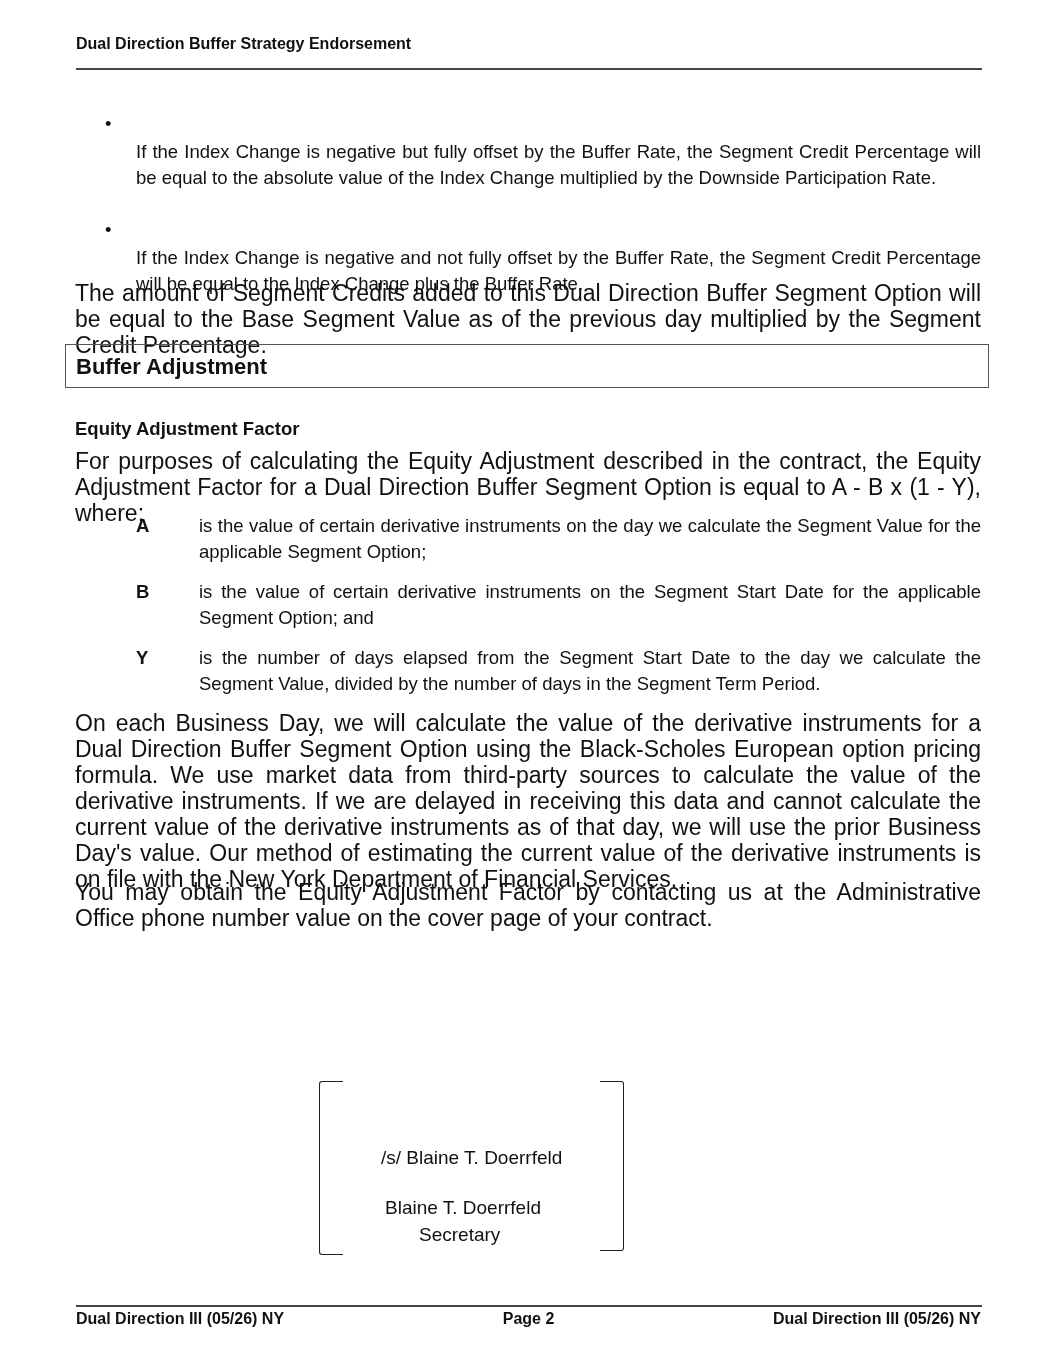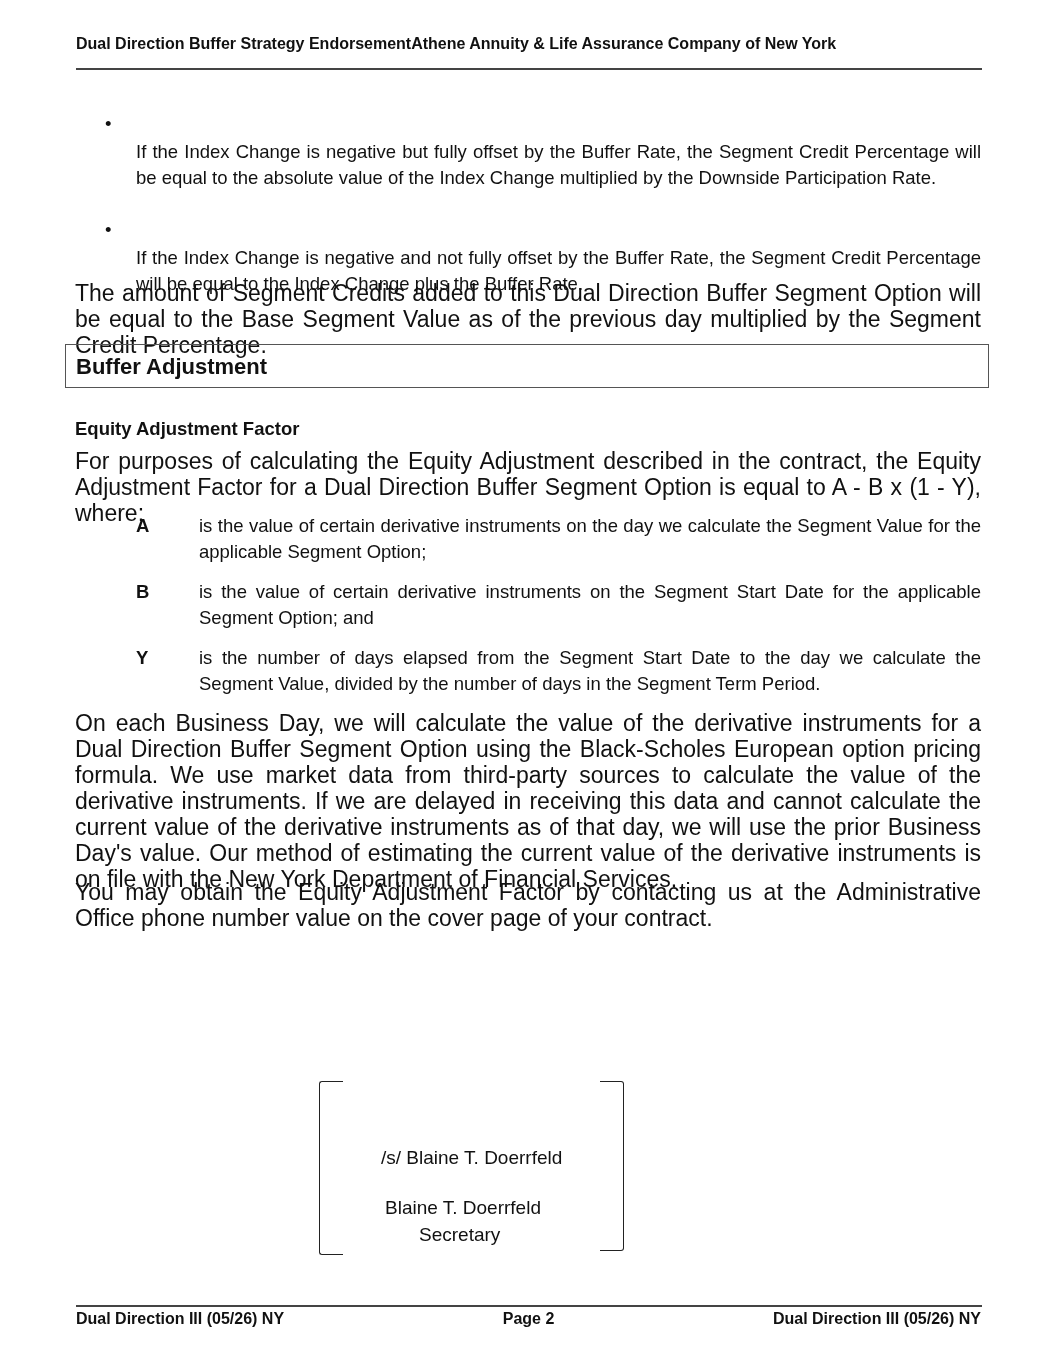--- a/index.html
+++ b/index.html
@@ -2,21 +2,21 @@
 <html><head>
 <meta charset="utf-8">
 <style>
   html, body { margin: 0; padding: 0; background: #ffffff; }
   body {
     width: 1055px; height: 1365px; position: relative; overflow: hidden;
     font-family: "Liberation Sans", sans-serif; color: #111111;
   }
   .header {
     position: absolute; left: 76px; top: 35px; width: 905px;
-    display: flex; justify-content: flex-start;
+    display: flex; justify-content: space-between;
     font-weight: bold; font-size: 16px;
   }
   .header-rule {
     position: absolute; left: 76px; top: 68px; width: 906px; height: 0;
     border-top: 2px solid #444;
   }
   .bullets { position: absolute; left: 75px; top: 111px; width: 906px; }
   .bullet {
     display: flex; font-size: 18.5px; line-height: 26px; text-align: justify;
     margin-bottom: 26px;
@@ -56,21 +56,20 @@
     position: absolute; left: 76px; top: 1310px; width: 905px;
     display: flex; justify-content: space-between;
     font-weight: bold; font-size: 16px;
   }
 </style>
 </head>
 <body>
 
 <div class="header">
   <span>Dual Direction Buffer Strategy Endorsement</span>
-  <span>Athene Annuity &amp; Life Assurance Company of New York</span>
 </div>
 <div class="header-rule"></div>
 
 <div class="bullets">
   <div class="bullet">
     <span class="dot">•</span>
     <span class="txt">If the Index Change is negative but fully offset by the Buffer Rate, the Segment Credit Percentage will be equal to the absolute value of the Index Change multiplied by the Downside Participation Rate.</span>
   </div>
   <div class="bullet">
     <span class="dot">•</span>

